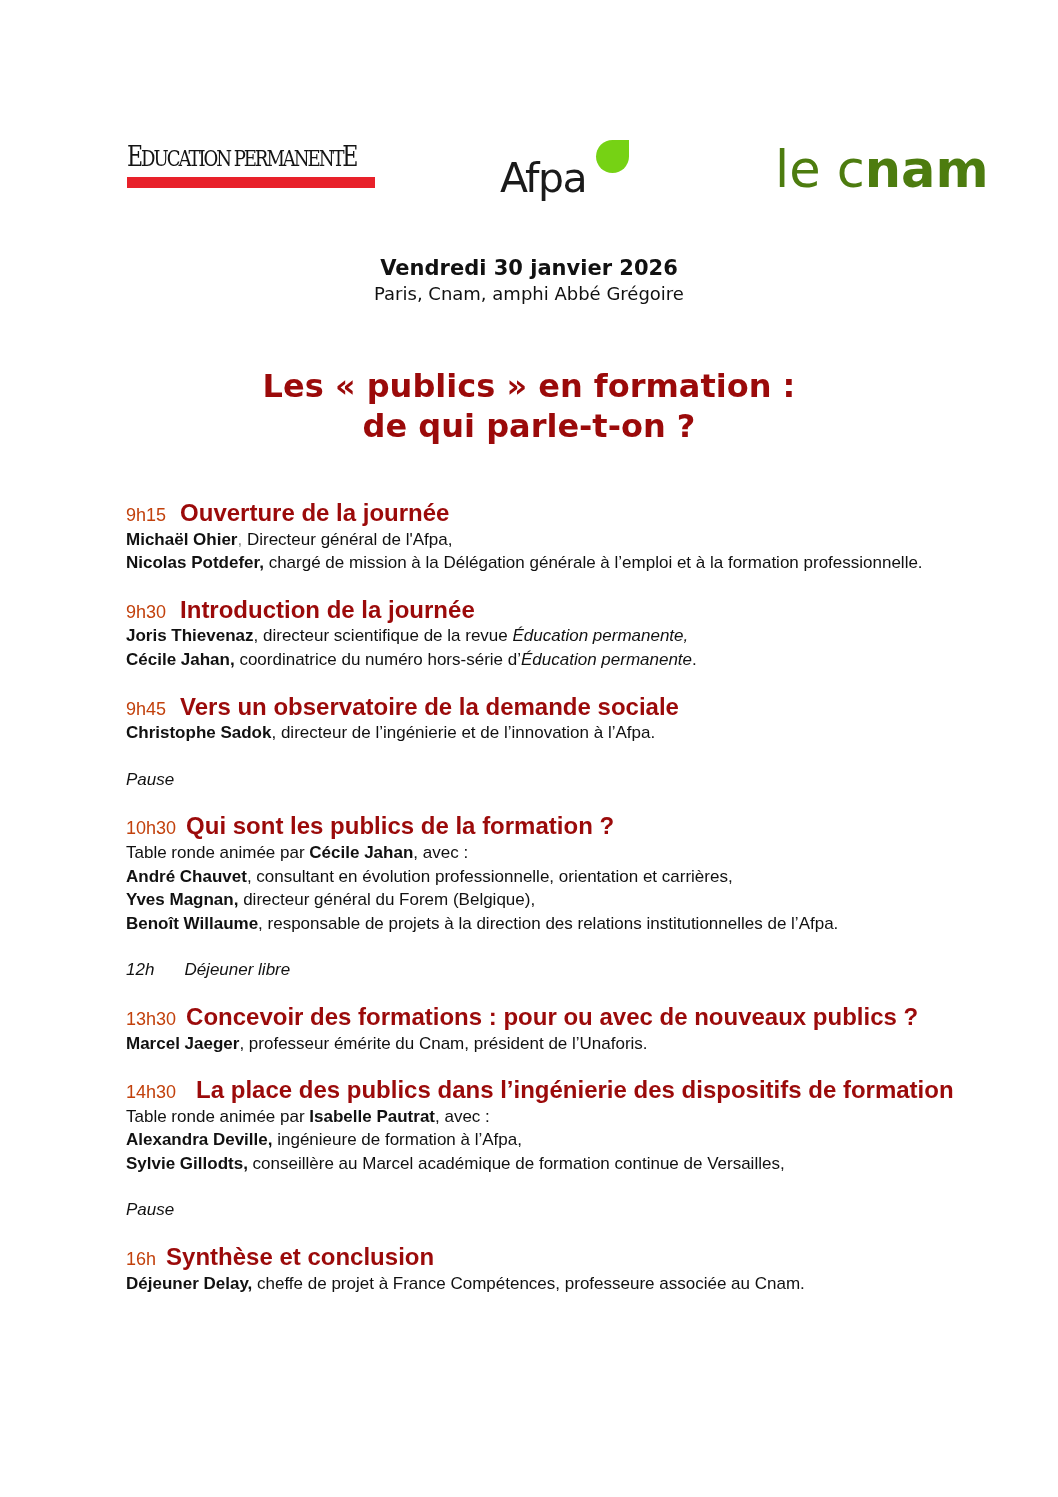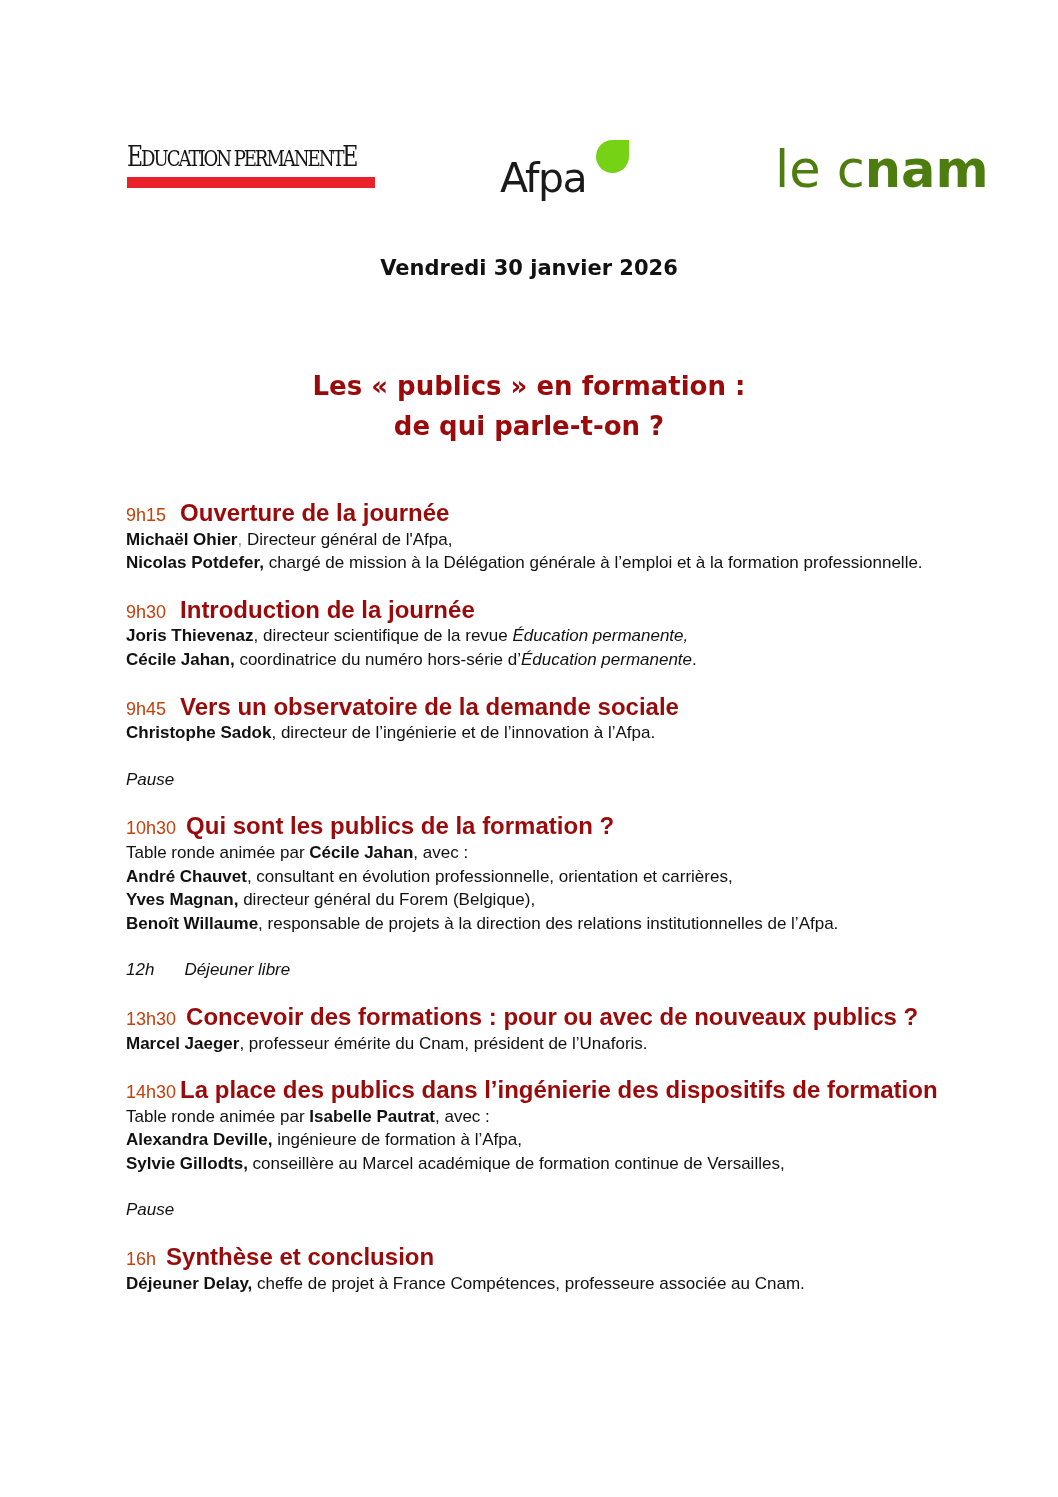--- a/index.html
+++ b/index.html
@@ -16,21 +16,21 @@
   .logo-afpa .leaf { position: absolute; left: 96px; top: 0; width: 33px; height: 33px; background: #76d214; border-radius: 50% 0 50% 50%; }
 
   .logo-cnam { position: absolute; left: 775px; top: 140px; font-size: 51px; color: #4d7c0f; letter-spacing: 0px; white-space: nowrap; }
   .logo-cnam .light { font-weight: normal; }
   .logo-cnam .bold { font-weight: bold; }
 
   .date-block { position: absolute; left: 0; width: 1058px; top: 254px; text-align: center; }
   .date-block .date { font-size: 21px; font-weight: bold; color: #111; line-height: 28px; }
   .date-block .place { font-size: 18px; color: #111; line-height: 24px; }
 
-  .title-block { position: absolute; left: 0; width: 1058px; top: 366px; text-align: center; color: #9b0a0a; font-weight: bold; font-size: 26px; line-height: 40px; }
+  .title-block { position: absolute; left: 0; width: 1058px; top: 366px; text-align: center; color: #9b0a0a; font-weight: bold; font-size: 32px; line-height: 40px; }
 
   .program { position: absolute; left: 126px; top: 501px; width: 900px; font-family: "Liberation Sans", sans-serif; font-size: 17px; line-height: 23.6px; color: #111; }
   .session { margin-bottom: 23px; }
   .session .head { white-space: nowrap; }
   .session .time { color: #c2410c; font-size: 18px; }
   .session .topic { color: #9b0a0a; font-weight: bold; font-size: 24px; margin-left: 14px; }
   .line { white-space: nowrap; }
   .line b { font-weight: bold; }
   .italic-line { font-style: italic; }
   .italic-line .lunch { margin-left: 30px; }
@@ -47,20 +47,21 @@
 
 <div class="logo-afpa">
   <span class="afpa-text">Afpa</span>
   <span class="leaf"></span>
 </div>
 
 <div class="logo-cnam"><span class="light">le c</span><span class="bold">nam</span></div>
 
 <div class="date-block">
   <div class="date">Vendredi 30 janvier 2026</div>
+  <div class="place">Paris, Cnam, amphi Abbé Grégoire</div>
 </div>
 
 <div class="title-block">
   <div>Les « publics » en formation :</div>
   <div>de qui parle-t-on ?</div>
 </div>
 
 <div class="program">
 
   <div class="session">
@@ -91,21 +92,21 @@
   </div>
 
   <div class="session italic-line"><span>12h</span><span class="lunch">Déjeuner libre</span></div>
 
   <div class="session">
     <div class="head"><span class="time">13h30</span><span class="topic" style="margin-left:10px">Concevoir des formations : pour ou avec de nouveaux publics ?</span></div>
     <div class="line"><b>Marcel Jaeger</b><span>, professeur émérite du Cnam, président de l’Unaforis.</span></div>
   </div>
 
   <div class="session">
-    <div class="head"><span class="time">14h30</span><span class="topic" style="margin-left:4px">La place des publics dans l’ingénierie des dispositifs de formation</span></div>
+    <div class="head"><span class="time">14h30</span><span class="topic" style="margin-left:20px">La place des publics dans l’ingénierie des dispositifs de formation</span></div>
     <div class="line"><span>Table ronde animée par </span><b>Isabelle Pautrat</b><span>, avec :</span></div>
     <div class="line"><b>Alexandra Deville,</b><span> ingénieure de formation à l’Afpa,</span></div>
     <div class="line"><b>Sylvie Gillodts,</b><span> conseillère au Marcel académique de formation continue de Versailles,</span></div>
   </div>
 
   <div class="session italic-line">Pause</div>
 
   <div class="session">
     <div class="head"><span class="time">16h</span><span class="topic" style="margin-left:10px">Synthèse et conclusion</span></div>
     <div class="line"><b>Déjeuner Delay,</b><span> cheffe de projet à France Compétences, professeure associée au Cnam.</span></div>

